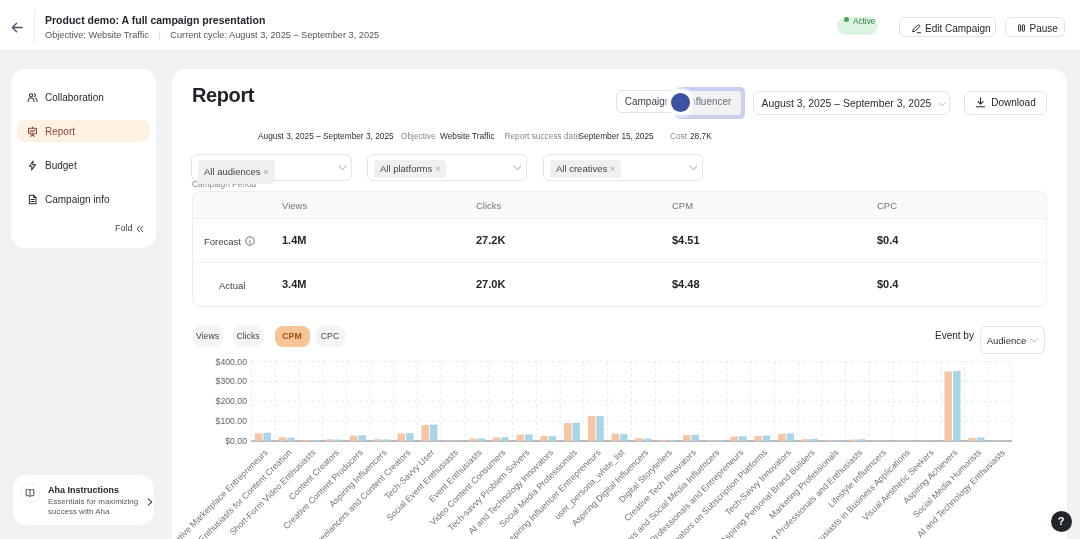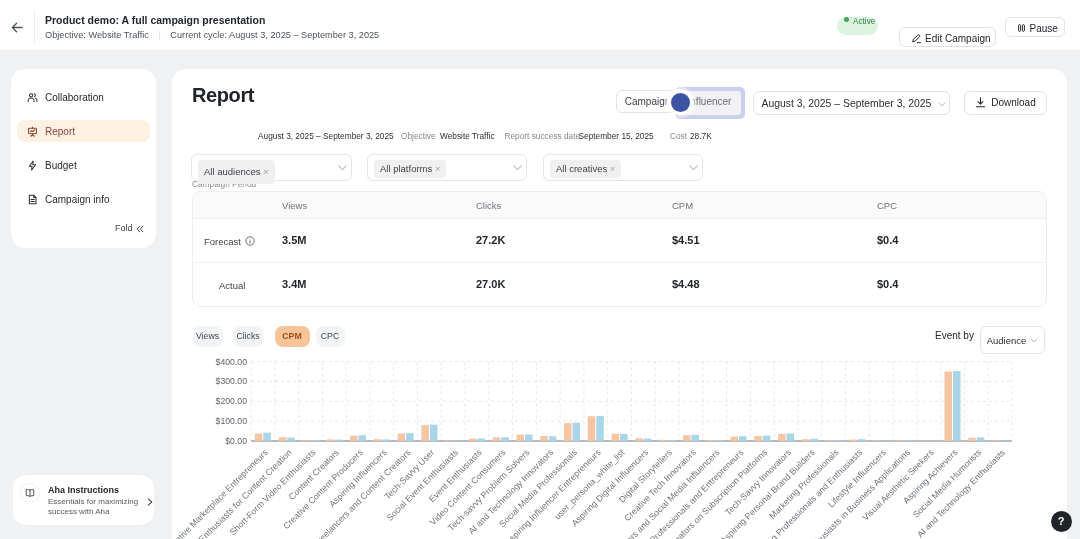--- a/index.html
+++ b/index.html
@@ -17,21 +17,21 @@
   </svg>
 <div class="abs" style="left:34px;top:10px;width:1px;height:33px;background:#ededef;"></div>
 <div class="abs" style="left:45px;top:14px;font-size:10.5px;font-weight:bold;color:#23272e;">Product demo: A full campaign presentation</div>
 <div class="abs" style="left:45px;top:30px;font-size:9.2px;color:#4f555d;">Objective: Website Traffic <span style="color:#d9dbde;padding:0 7px;">|</span> Current cycle: August 3, 2025 – September 3, 2025</div>
 
 <div class="abs" style="left:837px;top:17px;width:41px;height:18px;background:#def4e3;border-radius:9px;display:flex;align-items:flex-start;">
     <span style="width:5px;height:5px;border-radius:50%;background:#3fa85f;margin-left:7px;"></span>
     <span style="font-size:8.2px;color:#2f7e45;margin-left:4px;">Active</span>
   </div>
 
-<div class="btn" style="left:899px;top:16.5px;width:96.5px;height:20px;margin-top:10px;">
+<div class="btn" style="left:899px;top:16.5px;width:96.5px;height:20px;">
 <svg class="abs" style="left:11px;top:6px;" width="11" height="10" viewBox="0 0 11 10" fill="none" stroke="#24272d" stroke-width="1" stroke-linecap="round" stroke-linejoin="round">
       <path d="M7 1.1 a1.1 1.1 0 0 1 1.55 1.55 L4 7.2 L1.7 7.8 L2.3 5.5 Z"></path>
       <path d="M6.3 8.7 h3.2"></path>
     </svg>
 <span class="abs" style="left:25px;top:5px;font-size:10px;">Edit Campaign</span>
   </div>
 
 <div class="btn" style="left:1005px;top:16.5px;width:59.5px;height:20px;">
 <svg class="abs" style="left:12px;top:6.5px;" width="7" height="8" viewBox="0 0 7 8" fill="none" stroke="#24272d" stroke-width="1">
       <rect x="0.6" y="0.6" width="2" height="6.8" rx="1"></rect>
@@ -136,21 +136,21 @@
     <span style="position:absolute;left:479px;top:8px;font-size:9.5px;color:#6f747b;">CPM</span>
     <span style="position:absolute;left:684px;top:8px;font-size:9.5px;color:#6f747b;">CPC</span>
   </div>
   <div style="height:44px;border-bottom:1px solid #f0f1f3;position:relative;">
     <span style="position:absolute;left:11px;top:17px;font-size:9.5px;color:#3e4248;">Forecast</span>
     <svg style="position:absolute;left:52px;top:16.5px;" width="10" height="10" viewBox="0 0 11 11" fill="none" stroke="#5d6269" stroke-width="1">
         <circle cx="5.5" cy="5.5" r="4.6"></circle>
         <path d="M5.5 5 v3" stroke-linecap="round"></path>
         <circle cx="5.5" cy="3.2" r="0.5" fill="#5d6269" stroke="none"></circle>
       </svg>
-    <span style="position:absolute;left:89px;top:15px;font-size:11px;font-weight:bold;color:#23262b;">3.5M</span>
+    <span style="position:absolute;left:89px;top:15px;font-size:11px;font-weight:bold;color:#23262b;">1.4M</span>
     <span style="position:absolute;left:283px;top:15px;font-size:11px;font-weight:bold;color:#23262b;">27.2K</span>
     <span style="position:absolute;left:479px;top:15px;font-size:11px;font-weight:bold;color:#23262b;">$4.51</span>
     <span style="position:absolute;left:684px;top:15px;font-size:11px;font-weight:bold;color:#23262b;">$0.4</span>
   </div>
   <div style="height:44px;position:relative;">
     <span style="position:absolute;left:26px;top:17px;font-size:9.5px;color:#3e4248;">Actual</span>
     <span style="position:absolute;left:89px;top:15px;font-size:11px;font-weight:bold;color:#23262b;">3.4M</span>
     <span style="position:absolute;left:283px;top:15px;font-size:11px;font-weight:bold;color:#23262b;">27.0K</span>
     <span style="position:absolute;left:479px;top:15px;font-size:11px;font-weight:bold;color:#23262b;">$4.48</span>
     <span style="position:absolute;left:684px;top:15px;font-size:11px;font-weight:bold;color:#23262b;">$0.4</span>

